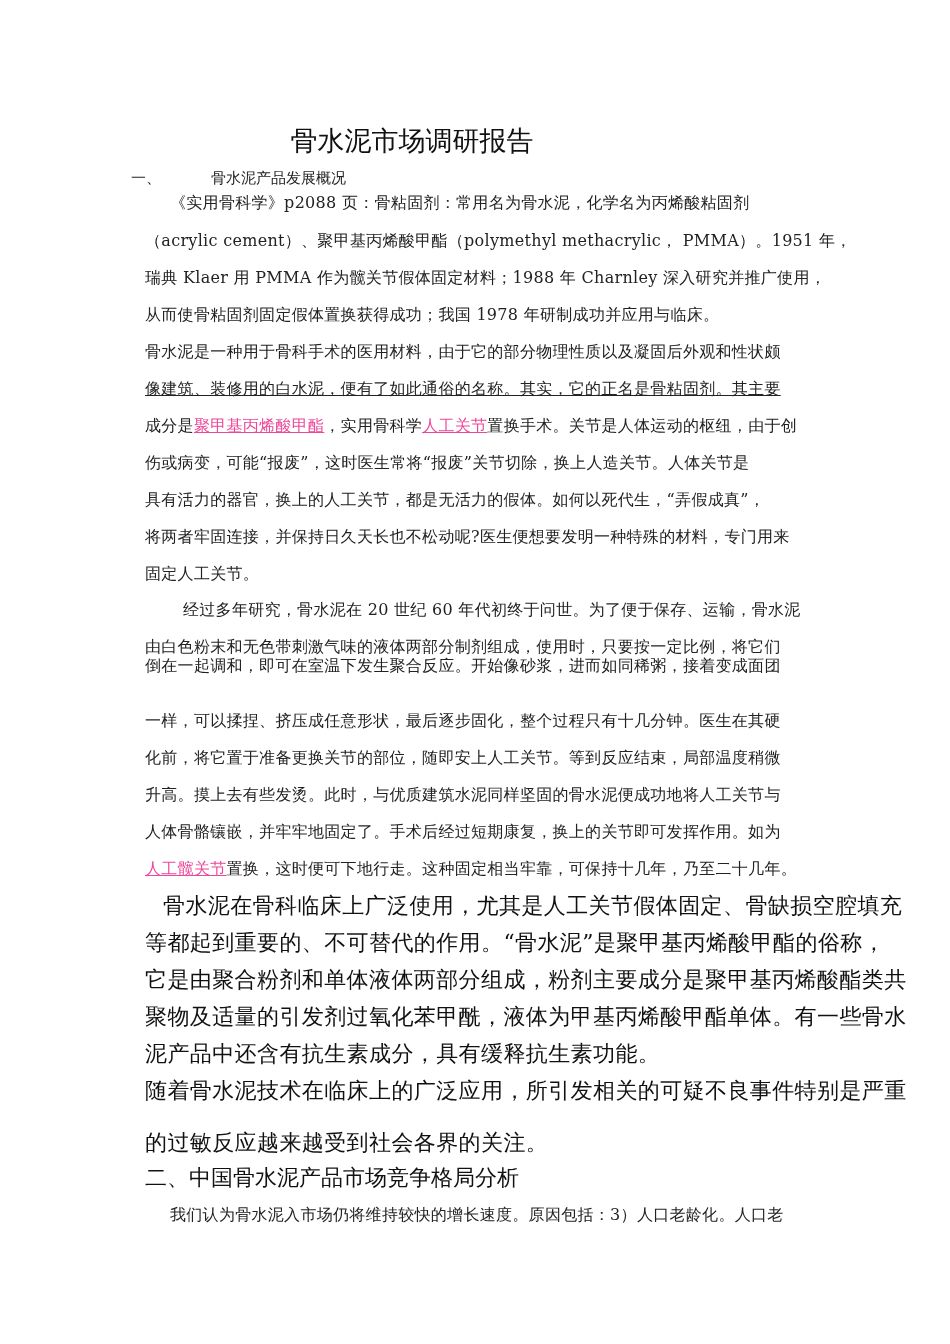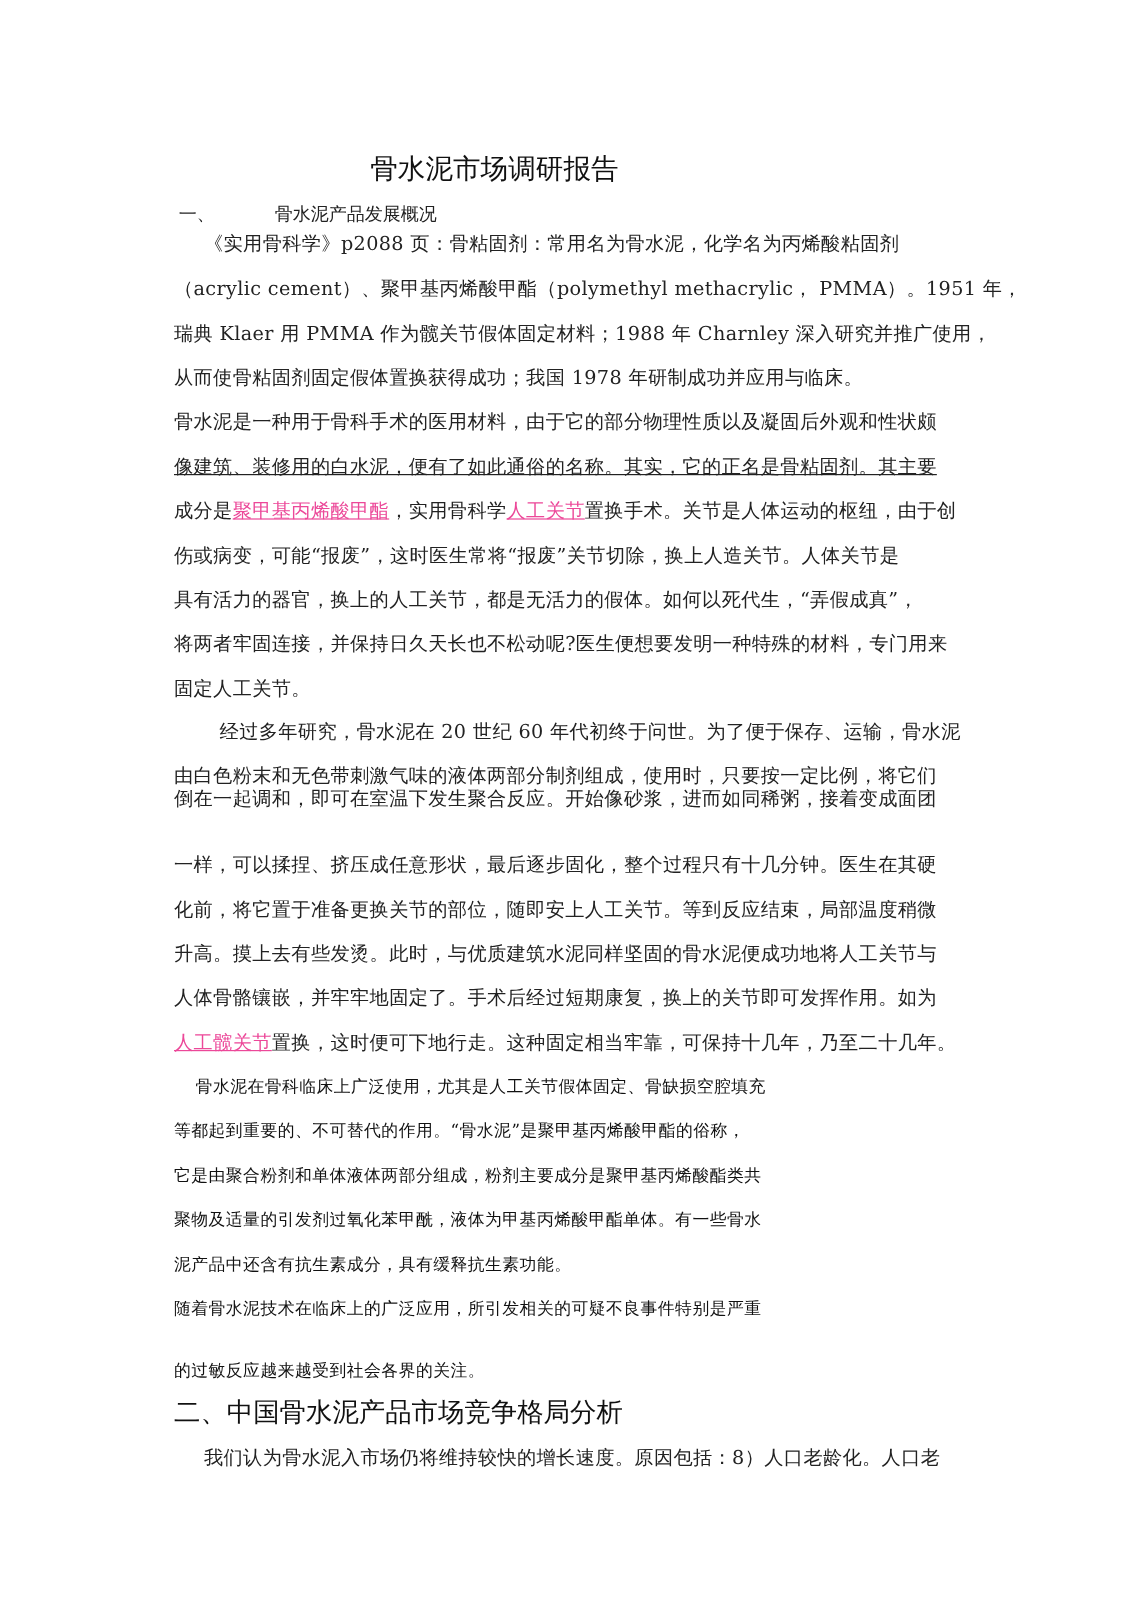--- a/index.html
+++ b/index.html
@@ -1,22 +1,22 @@
 <!DOCTYPE html>
 <html><head>
 <meta charset="utf-8">
 <style>
   html, body { margin: 0; padding: 0; background: #ffffff; }
   body { width: 950px; height: 1344px; position: relative; overflow: hidden;
          font-family: "DejaVu Serif", "Liberation Serif", serif; color: #222; }
   .line { position: absolute; left: 145px; white-space: nowrap; font-size: 16px; line-height: 20px; letter-spacing: 0.3px; }
-  .title { position: absolute; top: 124px; left: 0; width: 824px; text-align: center; font-size: 23px; line-height: 34px; color: #111; }
-  .sec1 { position: absolute; top: 168px; left: 149px; font-size: 15px; line-height: 20px; }
+  .title { position: absolute; top: 124px; left: 0; width: 824px; text-align: center; font-size: 27px; line-height: 34px; color: #111; }
+  .sec1 { position: absolute; top: 168px; left: 131px; font-size: 15px; line-height: 20px; }
   .sec1 .num { display: inline-block; width: 80px; }
-  .big { font-size: 14px; line-height: 24px; letter-spacing: 0.4px; color: #111; }
+  .big { font-size: 22px; line-height: 24px; letter-spacing: 0.4px; color: #111; }
   .h2 { position: absolute; top: 1163px; left: 145px; font-size: 22px; line-height: 30px; color: #111; white-space: nowrap; }
   a.link { color: #ec4899; text-decoration: underline; }
 </style>
 </head>
 <body>
 
 <div>
 
   <div class="title">骨水泥市场调研报告</div>
 
@@ -54,15 +54,15 @@
   <div class="line big" style="top:931px;">等都起到重要的、不可替代的作用。“骨水泥”是聚甲基丙烯酸甲酯的俗称，</div>
   <div class="line big" style="top:968px;">它是由聚合粉剂和单体液体两部分组成，粉剂主要成分是聚甲基丙烯酸酯类共</div>
   <div class="line big" style="top:1005px;">聚物及适量的引发剂过氧化苯甲酰，液体为甲基丙烯酸甲酯单体。有一些骨水</div>
   <div class="line big" style="top:1042px;">泥产品中还含有抗生素成分，具有缓释抗生素功能。</div>
 
   <div class="line big" style="top:1079px;">随着骨水泥技术在临床上的广泛应用，所引发相关的可疑不良事件特别是严重</div>
   <div class="line big" style="top:1116px;margin-top:15px;">的过敏反应越来越受到社会各界的关注。</div>
 
   <div class="h2">二、中国骨水泥产品市场竞争格局分析</div>
 
-  <div class="line" style="top:1205px; left:170px;">我们认为骨水泥入市场仍将维持较快的增长速度。原因包括：8）人口老龄化。人口老</div>
+  <div class="line" style="top:1205px; left:170px;">我们认为骨水泥入市场仍将维持较快的增长速度。原因包括：3）人口老龄化。人口老</div>
 
 </div>
 
 </body></html>

